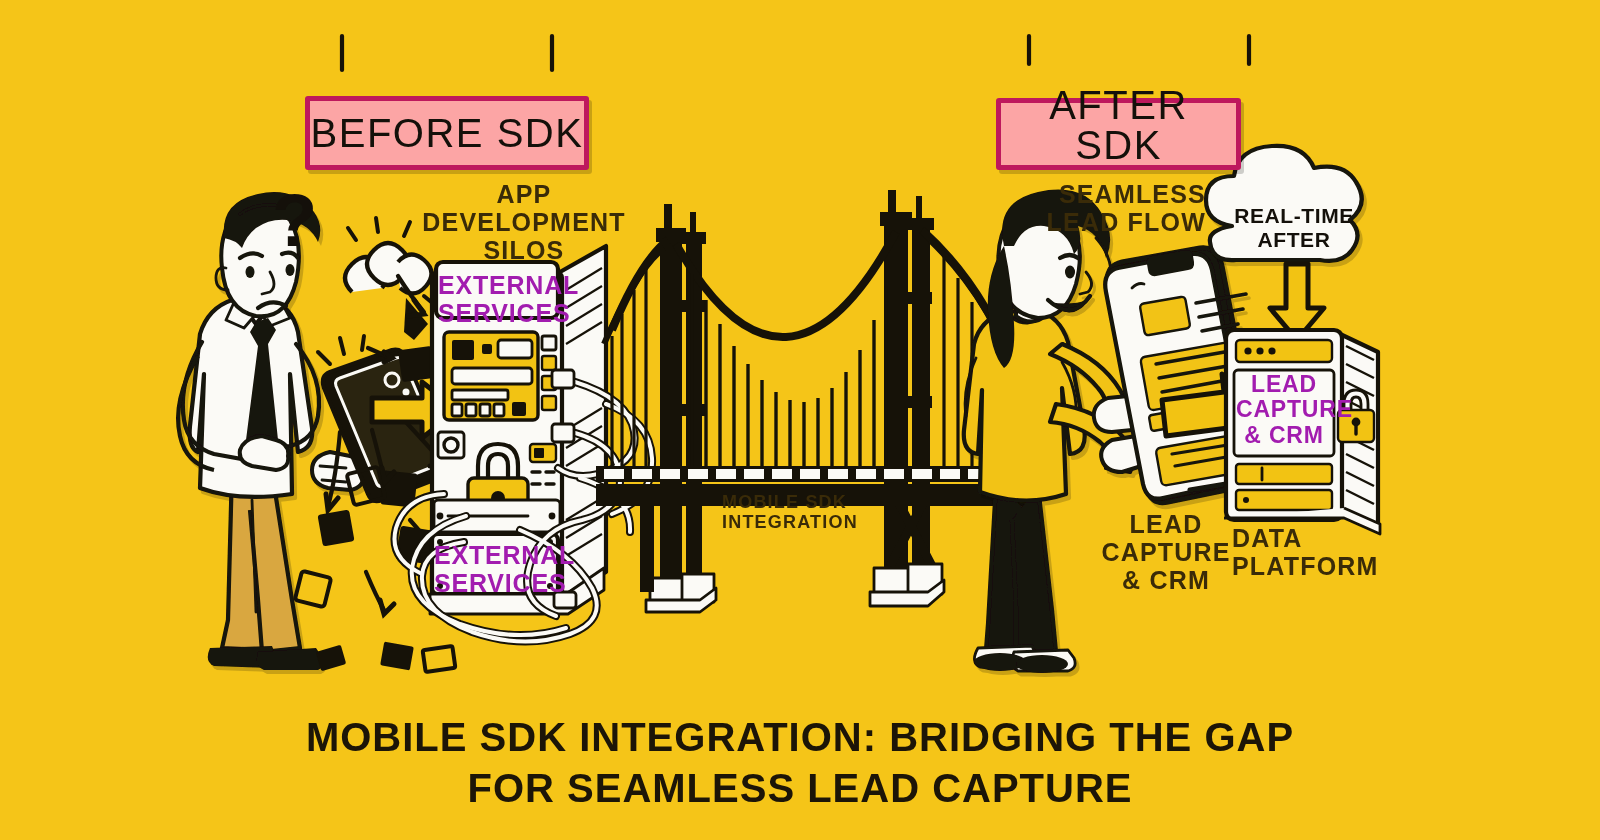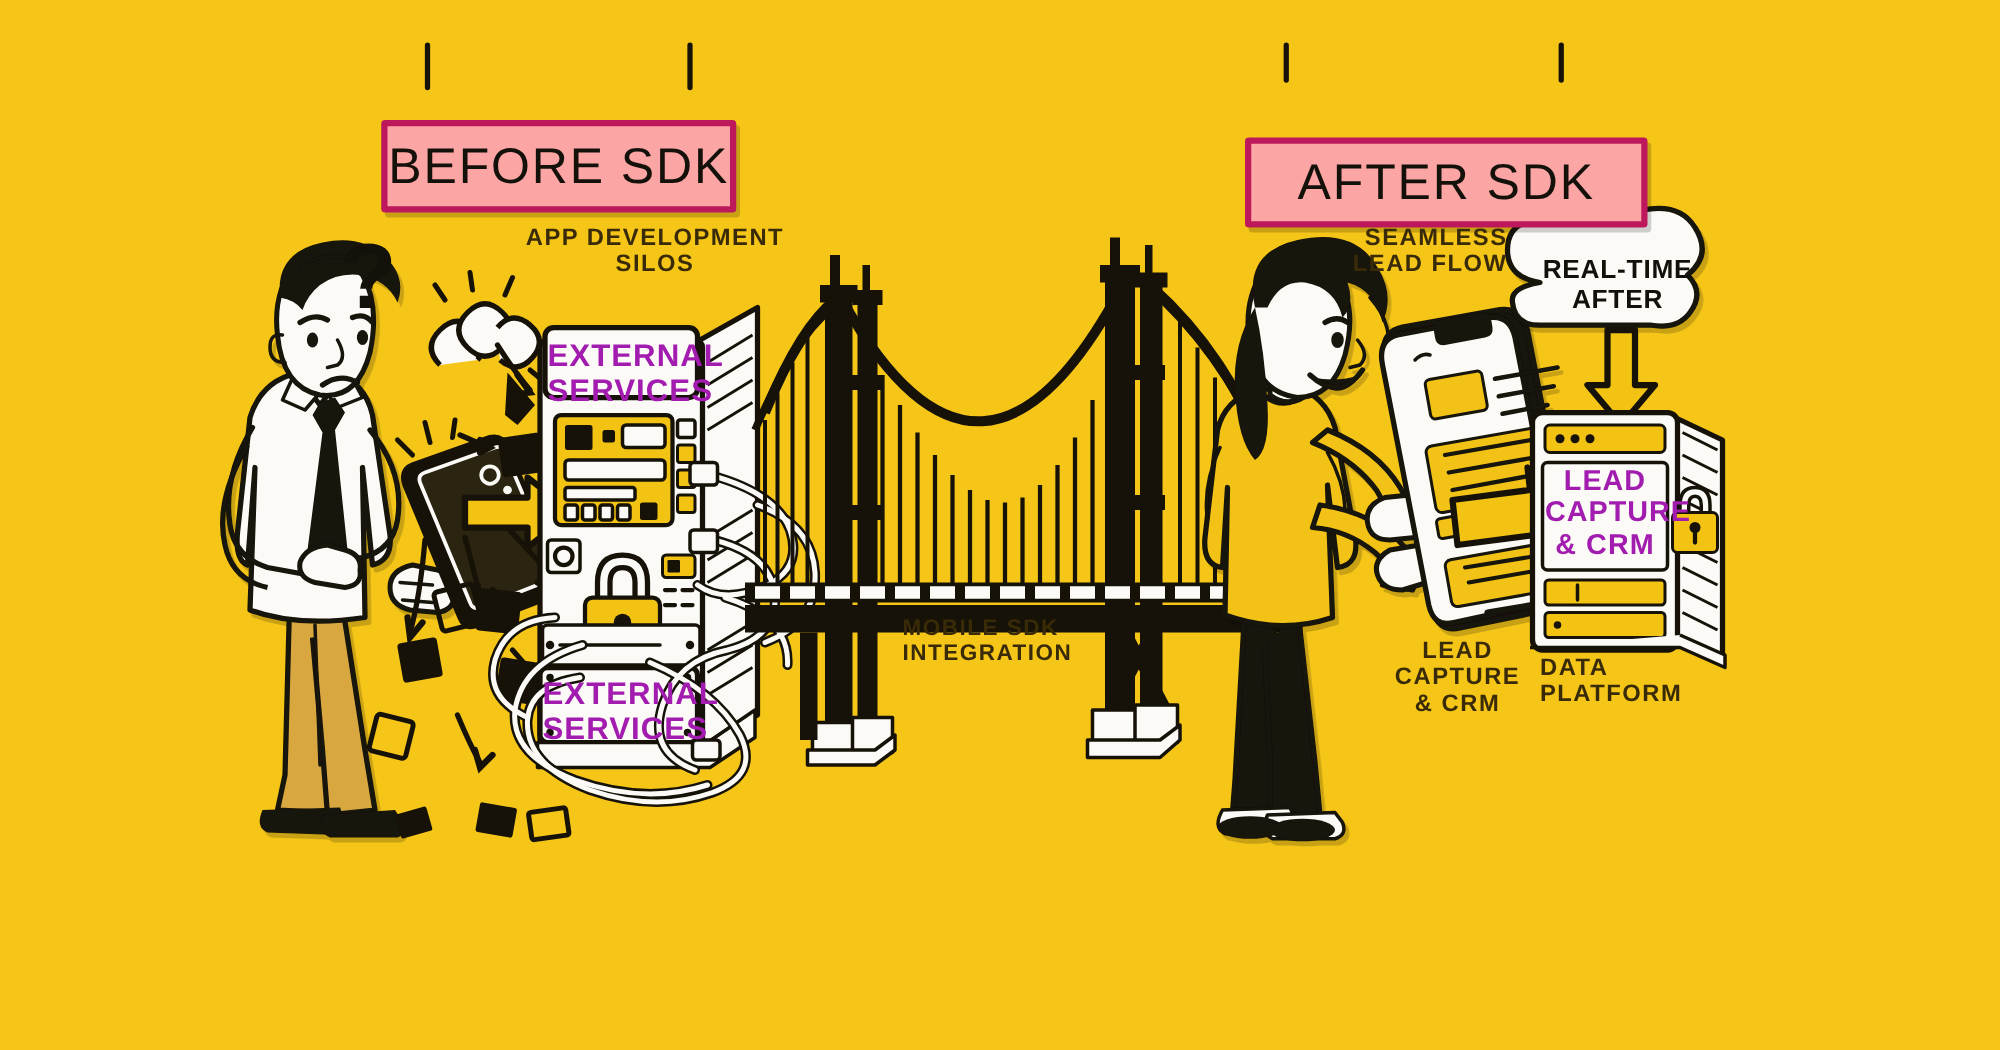--- a/index.html
+++ b/index.html
@@ -46,21 +46,21 @@
     border: 5px solid #be185d;
     border-radius: 3px;
     box-sizing: border-box;
     display: flex;
     align-items: center;
     justify-content: center;
     box-shadow: 3px 4px 0 rgba(0,0,0,0.18);
     margin-top: 34px;
   }
   .annot {
-    font-size: 19px;
+    font-size: 25px;
     letter-spacing: 1.2px;
     color: #3A2B08;
   }
   .panel-label {
     font-size: 25px;
     letter-spacing: 0.8px;
     color: #a21caf;
     text-align: center;
     line-height: 1.1;
   }
@@ -556,21 +556,21 @@
       </g>
 
       <path d="M1224 518 L1344 518 L1380 534 L1380 524 L1344 508" class="paper-t"></path>
     </g>
   </svg>
 
   <div class="sign-box" style="left:305px; top:62px; width:284px; height:74px;">
     <span class="sign-label">BEFORE SDK</span>
   </div>
 
-  <div class="sign-box" style="left:996px; top:76px; width:322px; height:72px;">
+  <div class="sign-box" style="left:996px; top:64px; width:245px; height:72px;align-items:flex-end;">
     <span class="sign-label">AFTER SDK</span>
   </div>
 
   <div class="qmark" style="left:272px; top:178px;">?</div>
 
   <div class="txt annot" style="left:408px; top:180px; width:232px; text-align:center;">APP DEVELOPMENT
 SILOS</div>
 
   <div class="txt panel-label" style="left:438px; top:272px; width:118px;">EXTERNAL
 SERVICES</div>
@@ -591,14 +591,16 @@
 CAPTURE
 &amp; CRM</div>
 
   <div class="txt annot" style="left:1086px; top:510px; width:160px; text-align:center;">LEAD
 CAPTURE
 &amp; CRM</div>
 
   <div class="txt annot" style="left:1232px; top:524px; width:164px; text-align:left;">DATA
 PLATFORM</div>
 
+  <div class="caption" style="top:712px;">MOBILE SDK INTEGRATION: BRIDGING THE GAP
+FOR SEAMLESS LEAD CAPTURE</div>
 
 </div>
 
 </body></html>

